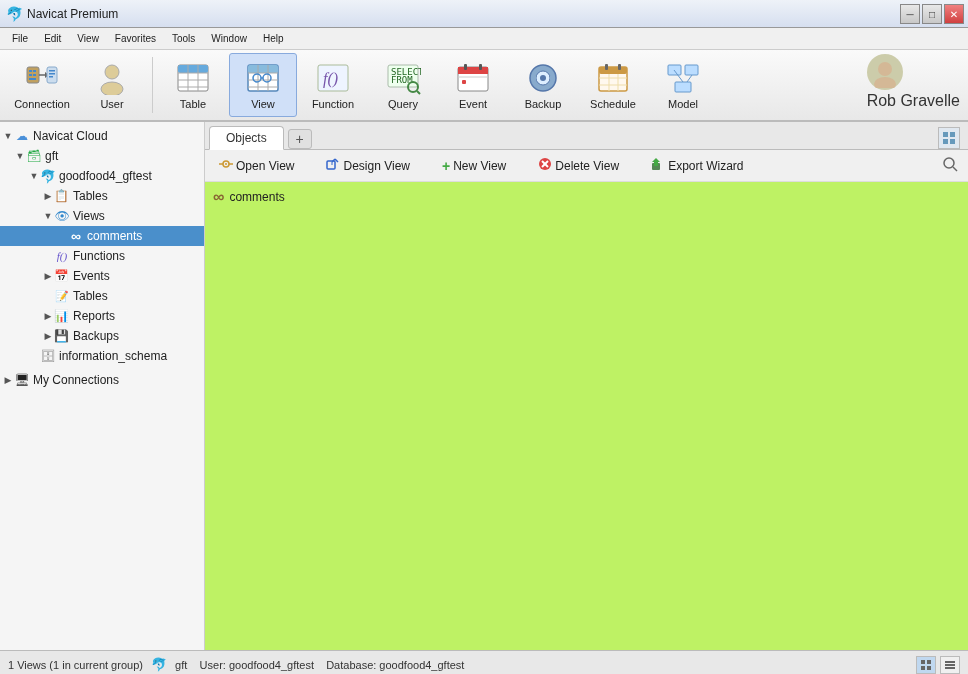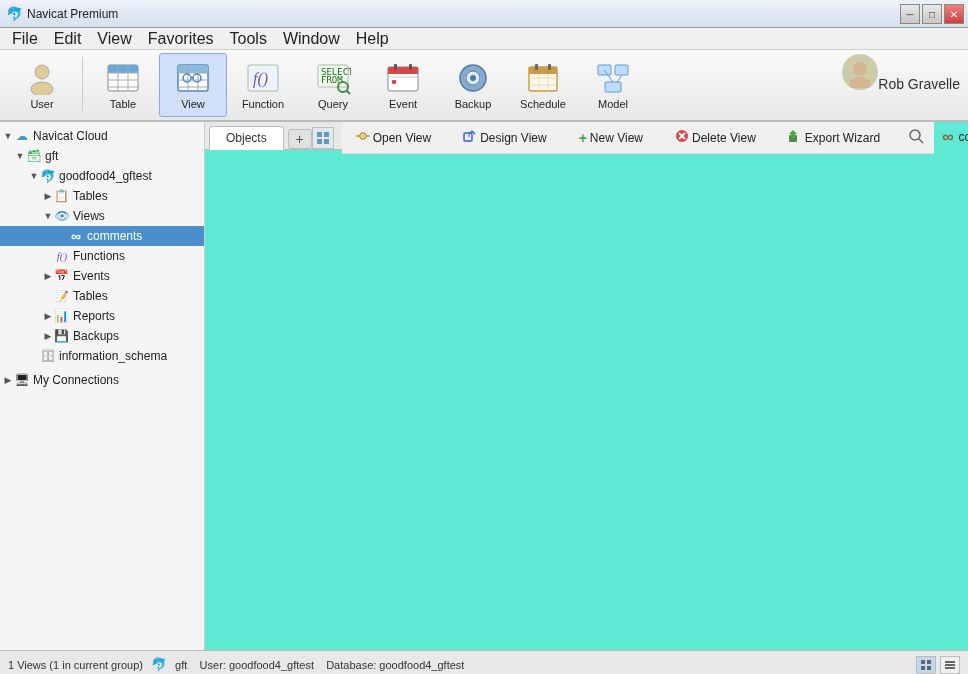--- a/index.html
+++ b/index.html
@@ -31,21 +31,21 @@
     #menu-bar {
       height: 22px;
       background: #f0f0f0;
       border-bottom: 1px solid #ccc;
       display: flex;
       align-items: center;
       padding: 0 4px;
     }
     .menu-item {
       padding: 2px 8px;
-      font-size: 16px;
+      font-size: 10px;
       cursor: pointer;
       color: #222;
     }
 
     
     #toolbar {
       height: 72px;
       background: linear-gradient(to bottom, #fafafa, #e8e8e8);
       border-bottom: 2px solid #bbb;
       display: flex;
@@ -75,22 +75,22 @@
       font-size: 22px;
       margin-bottom: 2px;
     }
     .toolbar-separator {
       width: 1px; height: 56px;
       background: #ccc;
       margin: 0 4px;
     }
     #user-area {
       position: absolute; right: 8px; top: 4px;
-      display: flex; align-items: flex-end;
-      font-size: 14px; color: #333;
+      display: flex; flex-direction: column; align-items: flex-start;
+      font-size: 16px; color: #333;
     }
     .user-avatar {
       width: 36px; height: 36px;
       border-radius: 50%;
       background: #ccccaa;
       display: flex; align-items: center; justify-content: center;
       font-size: 18px;
       margin-bottom: 2px;
     }
 
@@ -128,21 +128,22 @@
       width: 16px; height: 16px;
       margin-right: 3px;
       display: inline-flex; align-items: center; justify-content: center;
       font-size: 12px;
     }
 
     
     #content-area {
       flex: 1;
       display: flex;
-      background: #5eead4;
+      flex-direction: column;
+      background: #bef264;
     }
 
     
     #tab-bar {
       height: 28px;
       background: #e8e8e8;
       border-bottom: 1px solid #bbb;
       display: flex;
       align-items: flex-end;
       padding: 0 4px;
@@ -268,20 +269,39 @@
   <span class="menu-item">Edit</span>
   <span class="menu-item">View</span>
   <span class="menu-item">Favorites</span>
   <span class="menu-item">Tools</span>
   <span class="menu-item">Window</span>
   <span class="menu-item">Help</span>
 </div>
 
 <div id="toolbar">
 
+  <div class="toolbar-btn">
+    <div class="toolbar-icon">
+      <svg width="34" height="34" viewBox="0 0 34 34">
+        <rect x="2" y="6" width="12" height="16" rx="2" fill="#c0a060" stroke="#888" stroke-width="1"></rect>
+        <rect x="4" y="9" width="3" height="2" fill="#4488cc"></rect>
+        <rect x="8" y="9" width="3" height="2" fill="#4488cc"></rect>
+        <rect x="4" y="13" width="3" height="2" fill="#4488cc"></rect>
+        <rect x="8" y="13" width="3" height="2" fill="#4488cc"></rect>
+        <rect x="4" y="17" width="7" height="2" fill="#4488cc"></rect>
+        <line x1="14" y1="14" x2="22" y2="14" stroke="#666" stroke-width="1.5"></line>
+        <polygon points="20,11 24,14 20,17" fill="#666"></polygon>
+        <rect x="22" y="6" width="10" height="16" rx="2" fill="#ccddee" stroke="#88aacc" stroke-width="1"></rect>
+        <rect x="24" y="9" width="6" height="1.5" fill="#4488cc"></rect>
+        <rect x="24" y="12" width="6" height="1.5" fill="#4488cc"></rect>
+        <rect x="24" y="15" width="4" height="1.5" fill="#4488cc"></rect>
+      </svg>
+    </div>
+    <span>Connection</span>
+  </div>
 
   <div class="toolbar-btn">
     <div class="toolbar-icon">
       <svg width="34" height="34" viewBox="0 0 34 34">
         <circle cx="17" cy="11" r="7" fill="#ddcc99" stroke="#aaa" stroke-width="1"></circle>
         <ellipse cx="17" cy="28" rx="11" ry="7" fill="#ddcc99" stroke="#aaa" stroke-width="1"></ellipse>
       </svg>
     </div>
     <span>User</span>
   </div>

